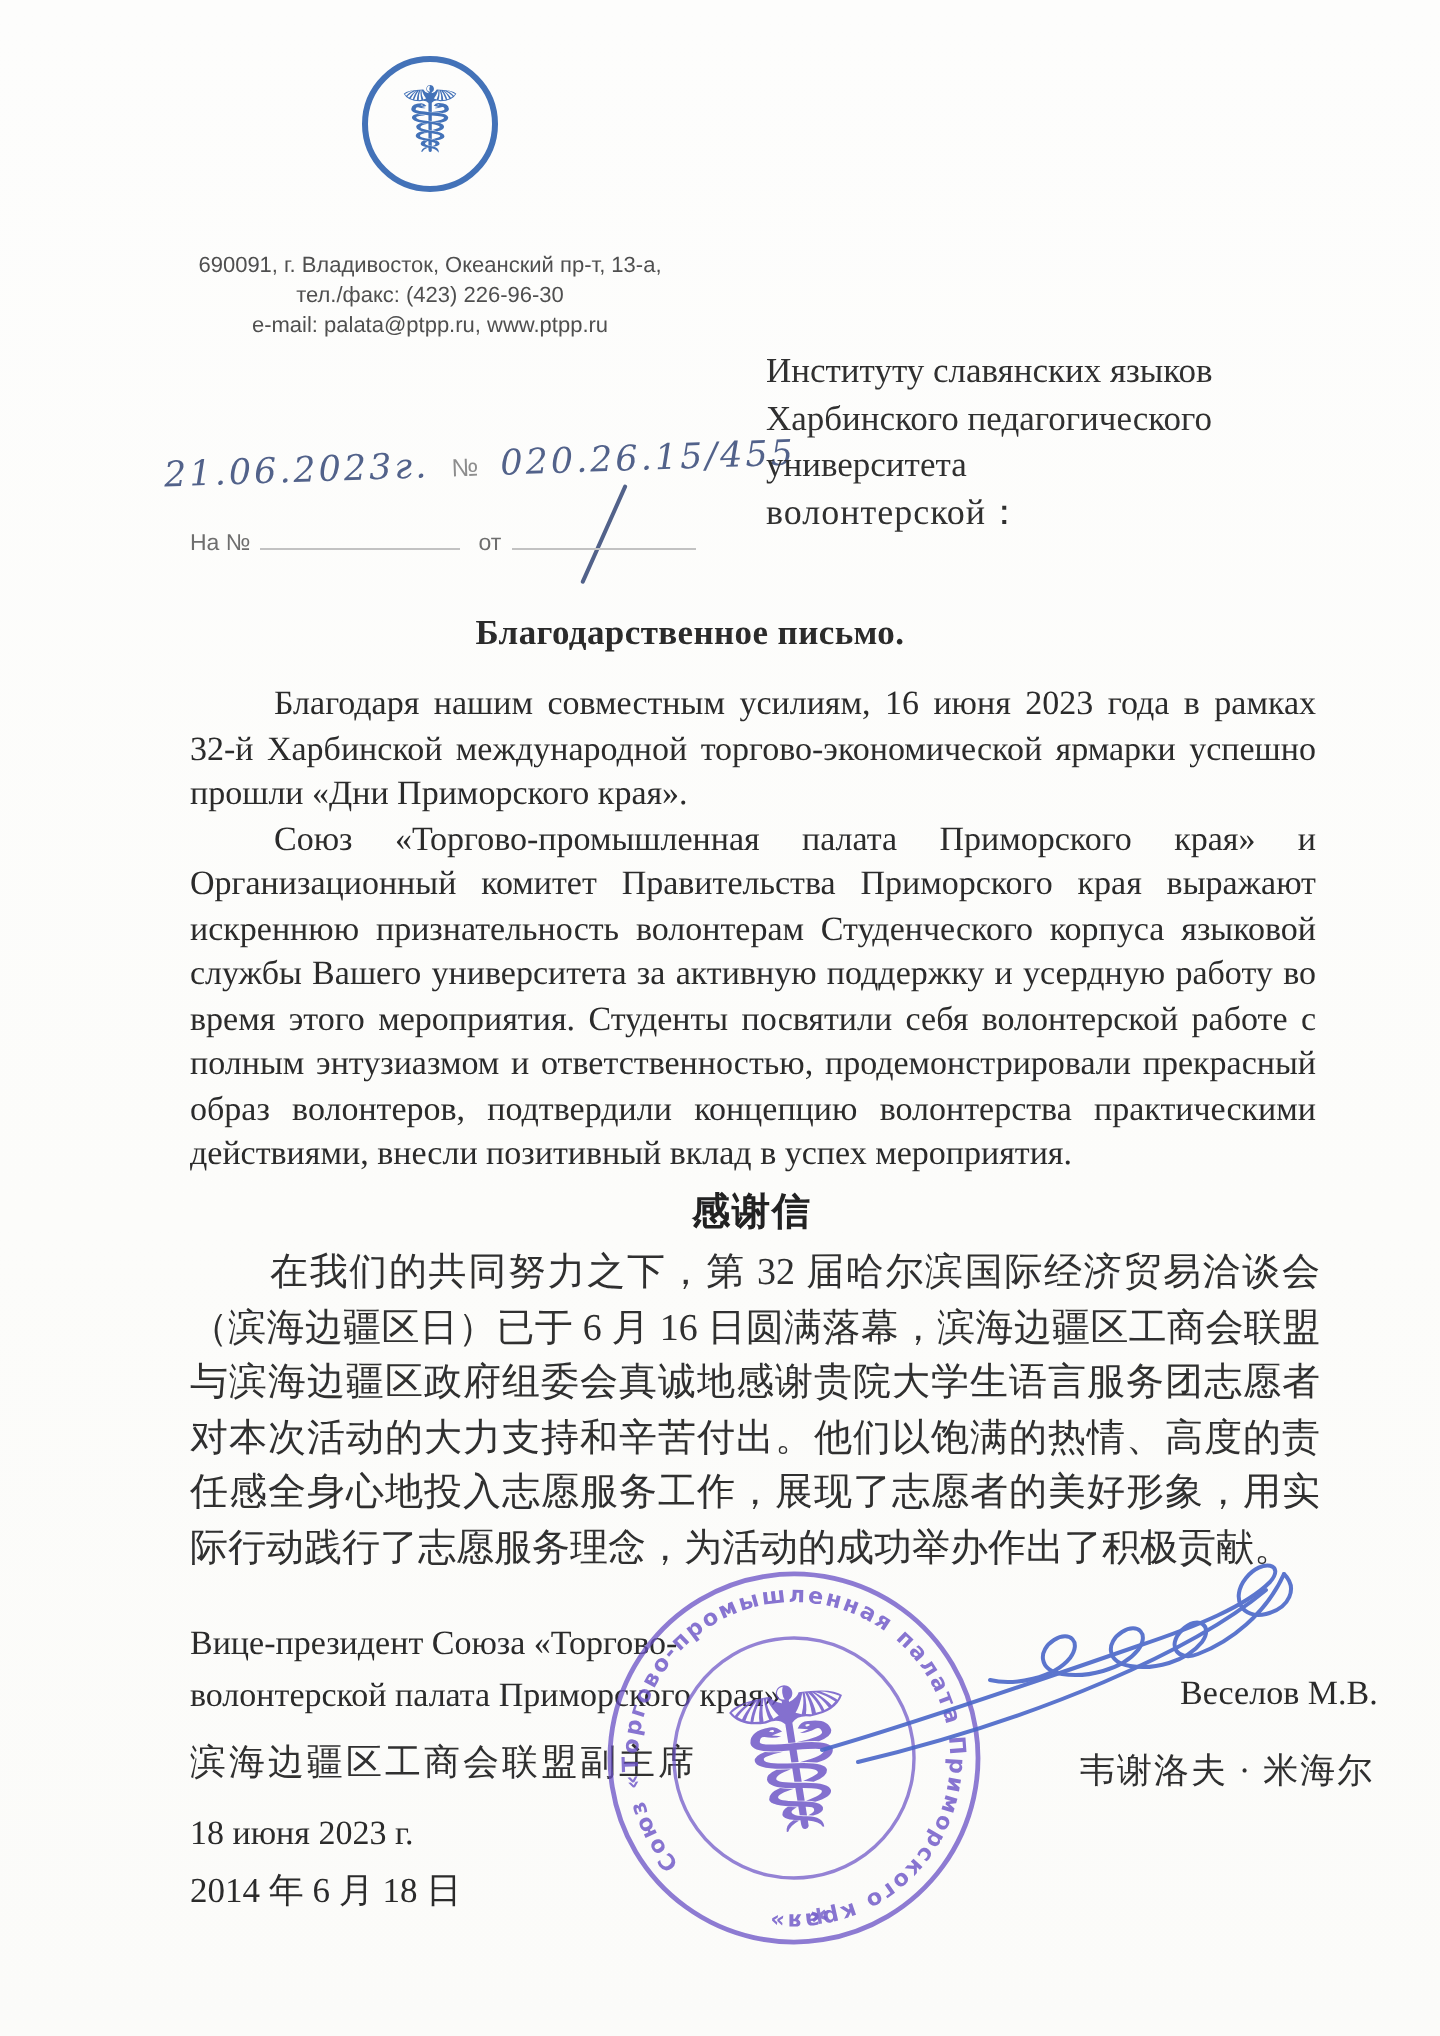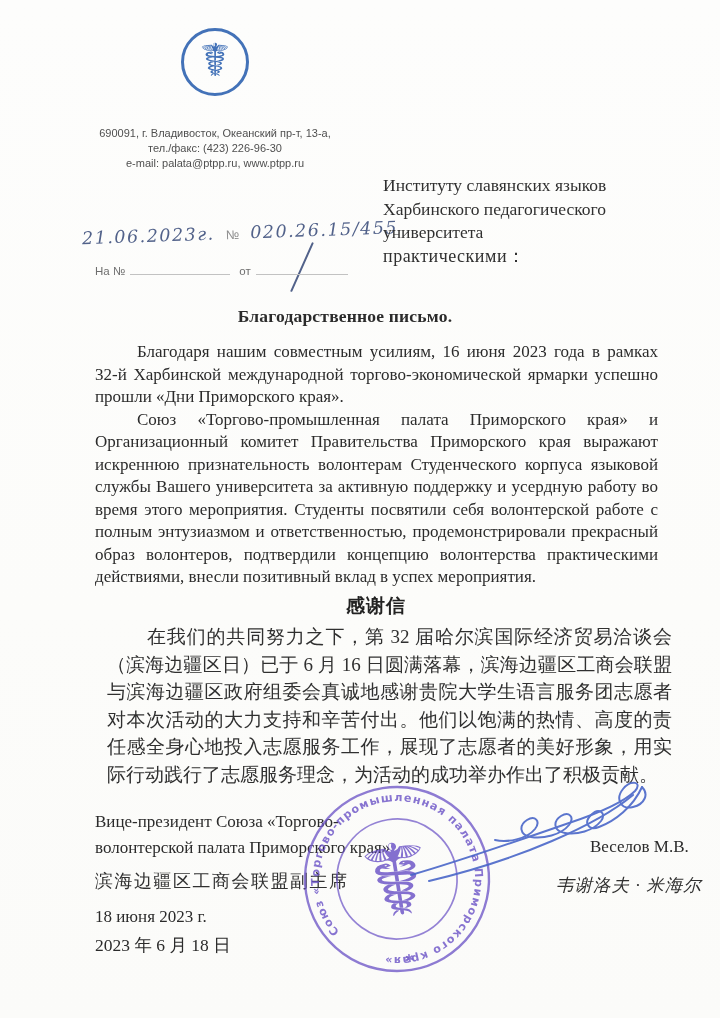--- a/index.html
+++ b/index.html
@@ -37,26 +37,26 @@
   .recipient-zh{font-size:18px;letter-spacing:.5px;}
   
   .doc-title{position:absolute;left:0;top:306px;width:690px;text-align:center;
         font-weight:bold;font-size:17.5px;letter-spacing:.2px;}
   .body-ru{position:absolute;left:95px;top:341px;width:563px;font-size:17px;
         line-height:22.5px;text-align:justify;}
   .body-ru p{margin:0;text-indent:42px;}
   .zh-title{position:absolute;left:0;top:593px;width:752px;text-align:center;
         font-weight:bold;font-size:19px;letter-spacing:1px;color:#222;}
   .body-zh{position:absolute;left:95px;top:623px;width:565px;font-size:19px;
-        line-height:27.5px;text-align:justify;text-indent:40px;color:#303030;margin-left:12px;}
+        line-height:27.5px;text-align:justify;text-indent:40px;color:#303030;}
   
   .sig-left-ru{position:absolute;left:95px;top:809px;font-size:17px;line-height:25.5px;width:330px;}
   .sig-left-zh{position:absolute;left:95px;top:869px;font-size:18px;letter-spacing:1.5px;color:#303030;text-align:right;}
   .sig-right-ru{position:absolute;left:543px;top:837px;font-size:17px;margin-left:47px;}
-  .sig-right-zh{position:absolute;left:556px;top:873px;font-size:17.5px;letter-spacing:1px;color:#303030;font-style:italic;}
+  .sig-right-zh{position:absolute;left:540px;top:873px;font-size:17.5px;letter-spacing:1px;color:#303030;}
   .sig-date-ru{position:absolute;left:95px;top:907px;font-size:17px;}
   .sig-date-zh{position:absolute;left:95px;top:933px;font-size:17.5px;}
   
   .stamp{position:absolute;left:297px;top:779px;width:200px;height:200px;
         transform:rotate(-9deg);opacity:.88;}
   .stamp text{fill:#6950c6;}
   .stamp-ring-text{font-family:"DejaVu Sans",sans-serif;font-size:11.2px;letter-spacing:1.1px;font-weight:bold;}
   .stamp-glyph{font-family:"DejaVu Sans",sans-serif;font-weight:bold;}
   .signature-svg{position:absolute;left:393px;top:777px;width:262px;height:112px;}
 </style>
@@ -84,21 +84,21 @@
   <div class="hand-tail"></div>
 
   <div class="form-line">
     <span>На №</span><span class="blank"></span><span>от</span><span class="blank short"></span>
   </div>
 
   <div class="recipient">
     <div>Институту славянских языков</div>
     <div>Харбинского педагогического</div>
     <div>университета</div>
-    <div class="recipient-zh">практическими：</div>
+    <div class="recipient-zh">волонтерской：</div>
   </div>
 
   <div class="doc-title">Благодарственное письмо.</div>
   <div class="body-ru">
     <p>Благодаря нашим совместным усилиям, 16 июня 2023 года в рамках  32-й Харбинской международной торгово-экономической ярмарки успешно прошли «Дни Приморского края».</p>
     <p>Союз «Торгово-промышленная палата Приморского края» и Организационный комитет Правительства Приморского края  выражают искреннюю признательность волонтерам Студенческого корпуса языковой службы Вашего университета за активную поддержку и усердную работу во время этого  мероприятия. Студенты посвятили себя волонтерской работе с полным энтузиазмом и ответственностью, продемонстрировали прекрасный образ волонтеров, подтвердили  концепцию волонтерства практическими действиями, внесли  позитивный вклад в успех мероприятия.</p>
   </div>
 
   <div class="zh-title">感谢信</div>
   <div class="body-zh">
@@ -106,21 +106,21 @@
   </div>
 
   <div class="sig-left-ru">
     <div>Вице-президент Союза «Торгово-</div>
     <div>волонтерской палата Приморского края»</div>
   </div>
   <div class="sig-left-zh">滨海边疆区工商会联盟副主席</div>
   <div class="sig-right-ru">Веселов М.В.</div>
   <div class="sig-right-zh">韦谢洛夫 · 米海尔</div>
   <div class="sig-date-ru">18 июня 2023 г.</div>
-  <div class="sig-date-zh">2023 年 6 月 18 日</div>
+  <div class="sig-date-zh">2014 年 6 月 18 日</div>
 
   <svg class="stamp" viewBox="0 0 200 200">
     <circle cx="100" cy="100" r="92" fill="none" stroke="#6950c6" stroke-width="2.4" opacity="0.85"></circle>
     <circle cx="100" cy="100" r="60" fill="none" stroke="#6950c6" stroke-width="1.7" opacity="0.8"></circle>
     <defs>
       <path id="stampTextCircle" d="M 36.1,144.8 A 78,78 0 1 1 163.9,144.8 A 78,78 0 0 1 36.1,144.8" fill="none"></path>
     </defs>
     <text class="stamp-ring-text" opacity="0.9">
       <textPath href="#stampTextCircle" startOffset="2">Союз «Торгово-промышленная палата Приморского края»</textPath>
     </text>

